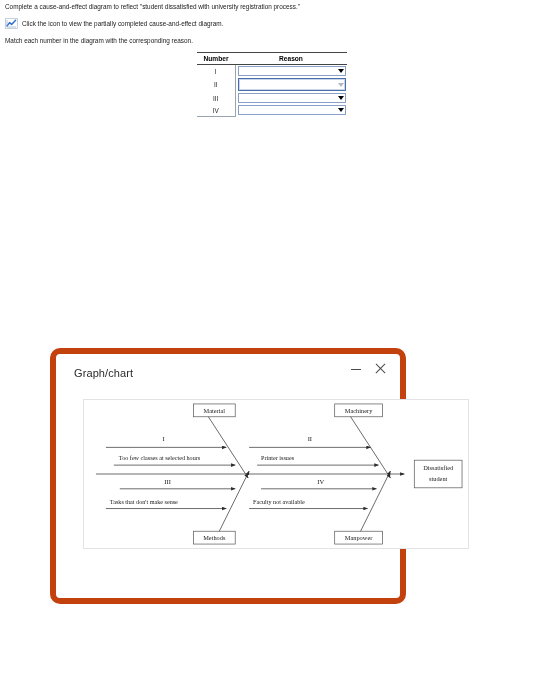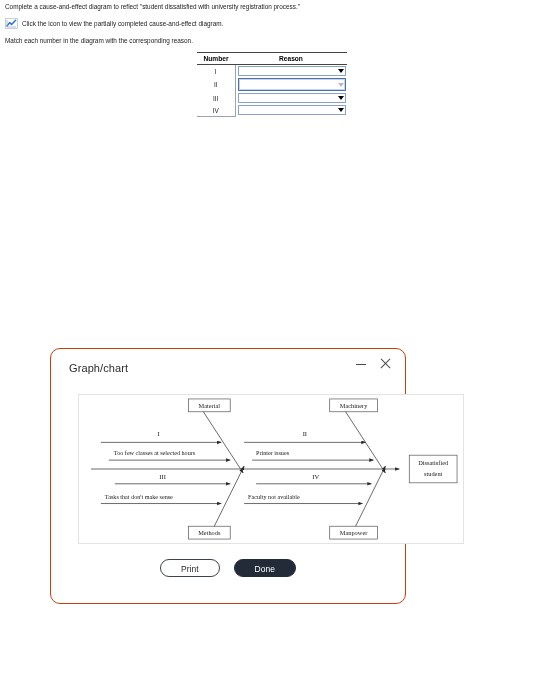--- a/index.html
+++ b/index.html
@@ -119,21 +119,21 @@
   }
 
   
   .dialog {
     position: absolute;
     left: 50px;
     top: 348px;
     width: 356px;
     height: 256px;
     background: #ffffff;
-    border: 1px solid #c2410c;
+    border: 6px solid #c2410c;
     border-radius: 10px;
     box-sizing: border-box;
   }
   .dialog-title {
     position: absolute;
     left: 18px;
     top: 13px;
     font-size: 11px;
     color: #2b2b2b;
     letter-spacing: 0.1px;
@@ -354,17 +354,13 @@
       <rect class="fb-rect" x="252" y="133" width="48" height="13"></rect>
       <text class="fb-box-text" x="276" y="142" text-anchor="middle">Manpower</text>
       <line class="fb-line" x1="278" y1="133" x2="308" y2="72" marker-end="url(#ah)"></line>
       <line class="fb-line" x1="178" y1="90" x2="294" y2="90" marker-end="url(#ah)"></line>
       <text class="fb-label" x="238" y="85" text-anchor="middle">IV</text>
       <line class="fb-line" x1="166" y1="110" x2="285" y2="110" marker-end="url(#ah)"></line>
       <text class="fb-sub" x="170" y="105">Faculty not available</text>
     </svg>
   </div>
 
-  <div class="dialog-actions">
-    <div class="btn btn-print">Print</div>
-    <div class="btn btn-done">Done</div>
-  </div>
 </div>
 
 </body></html>

